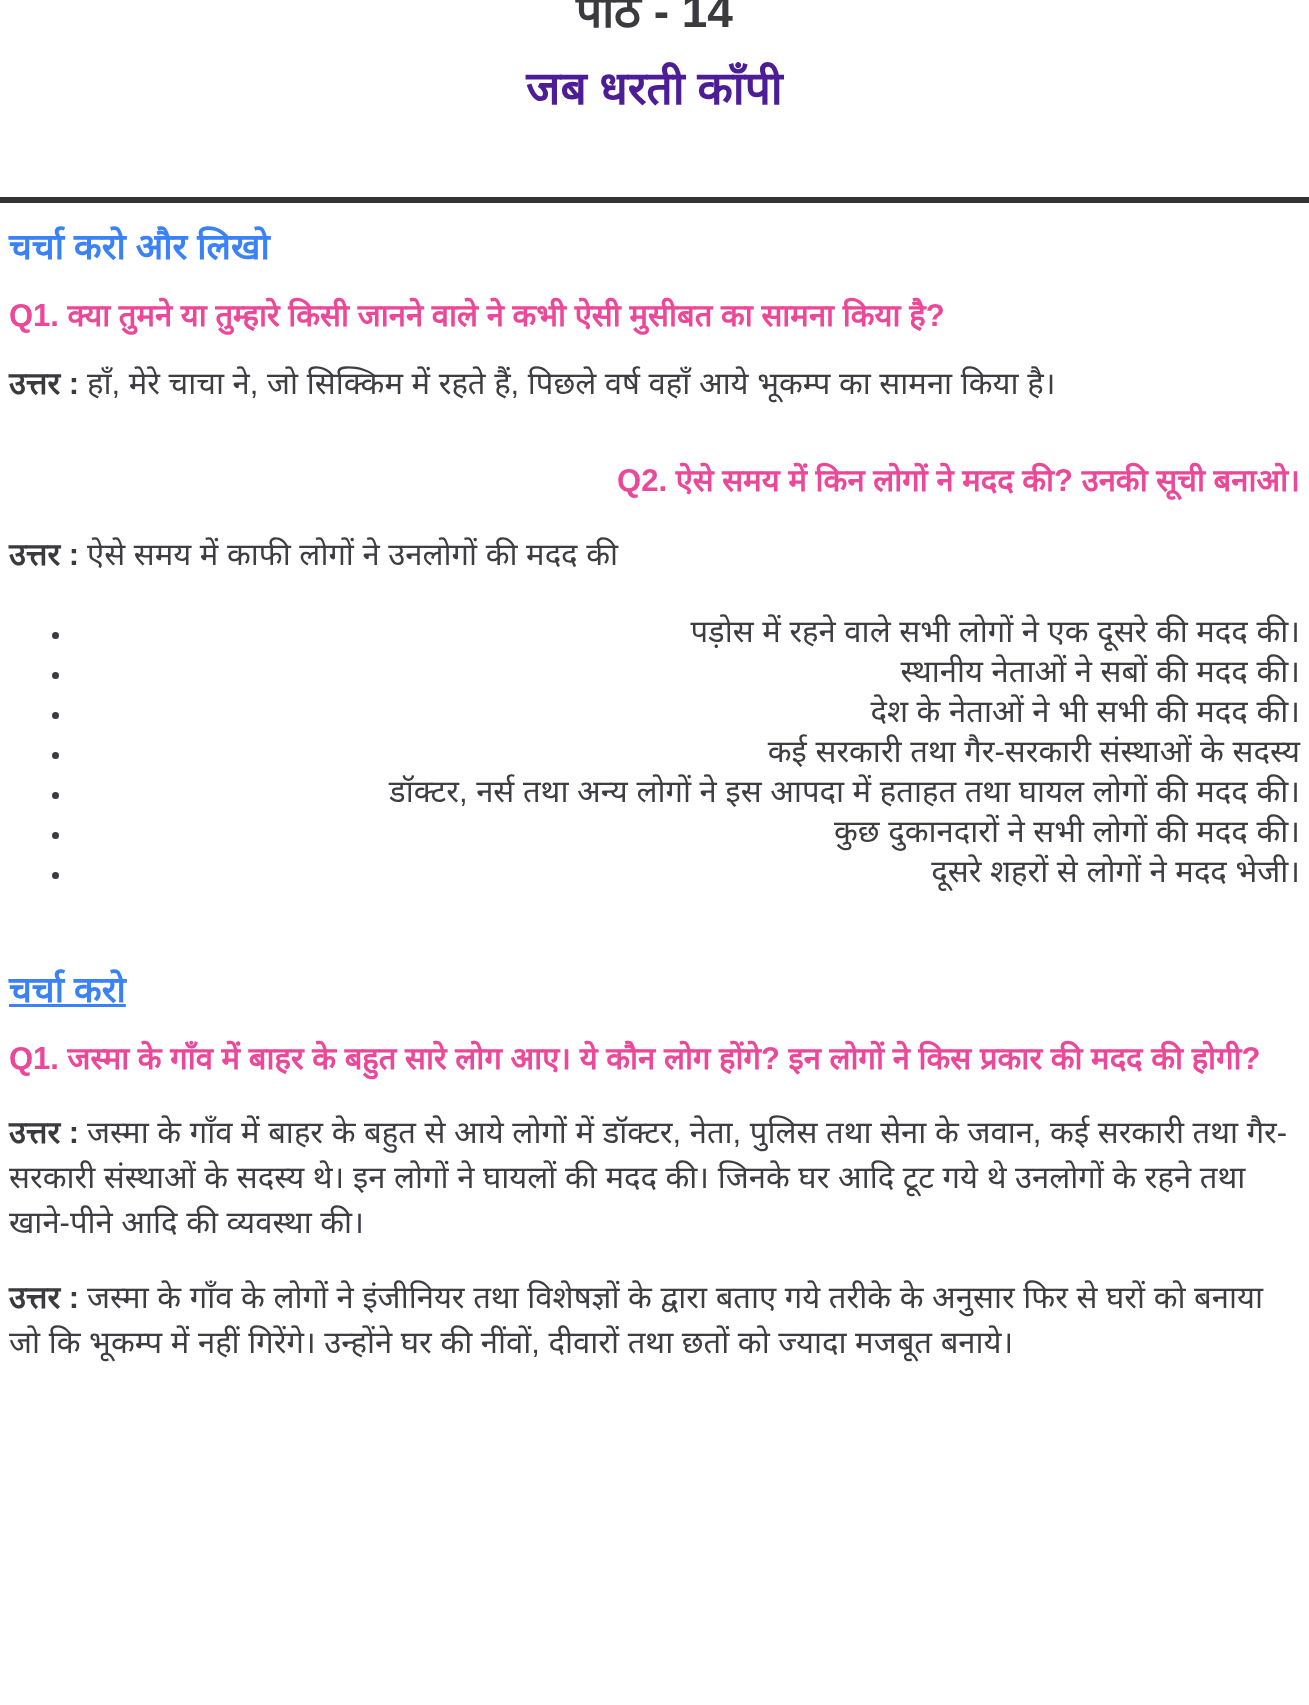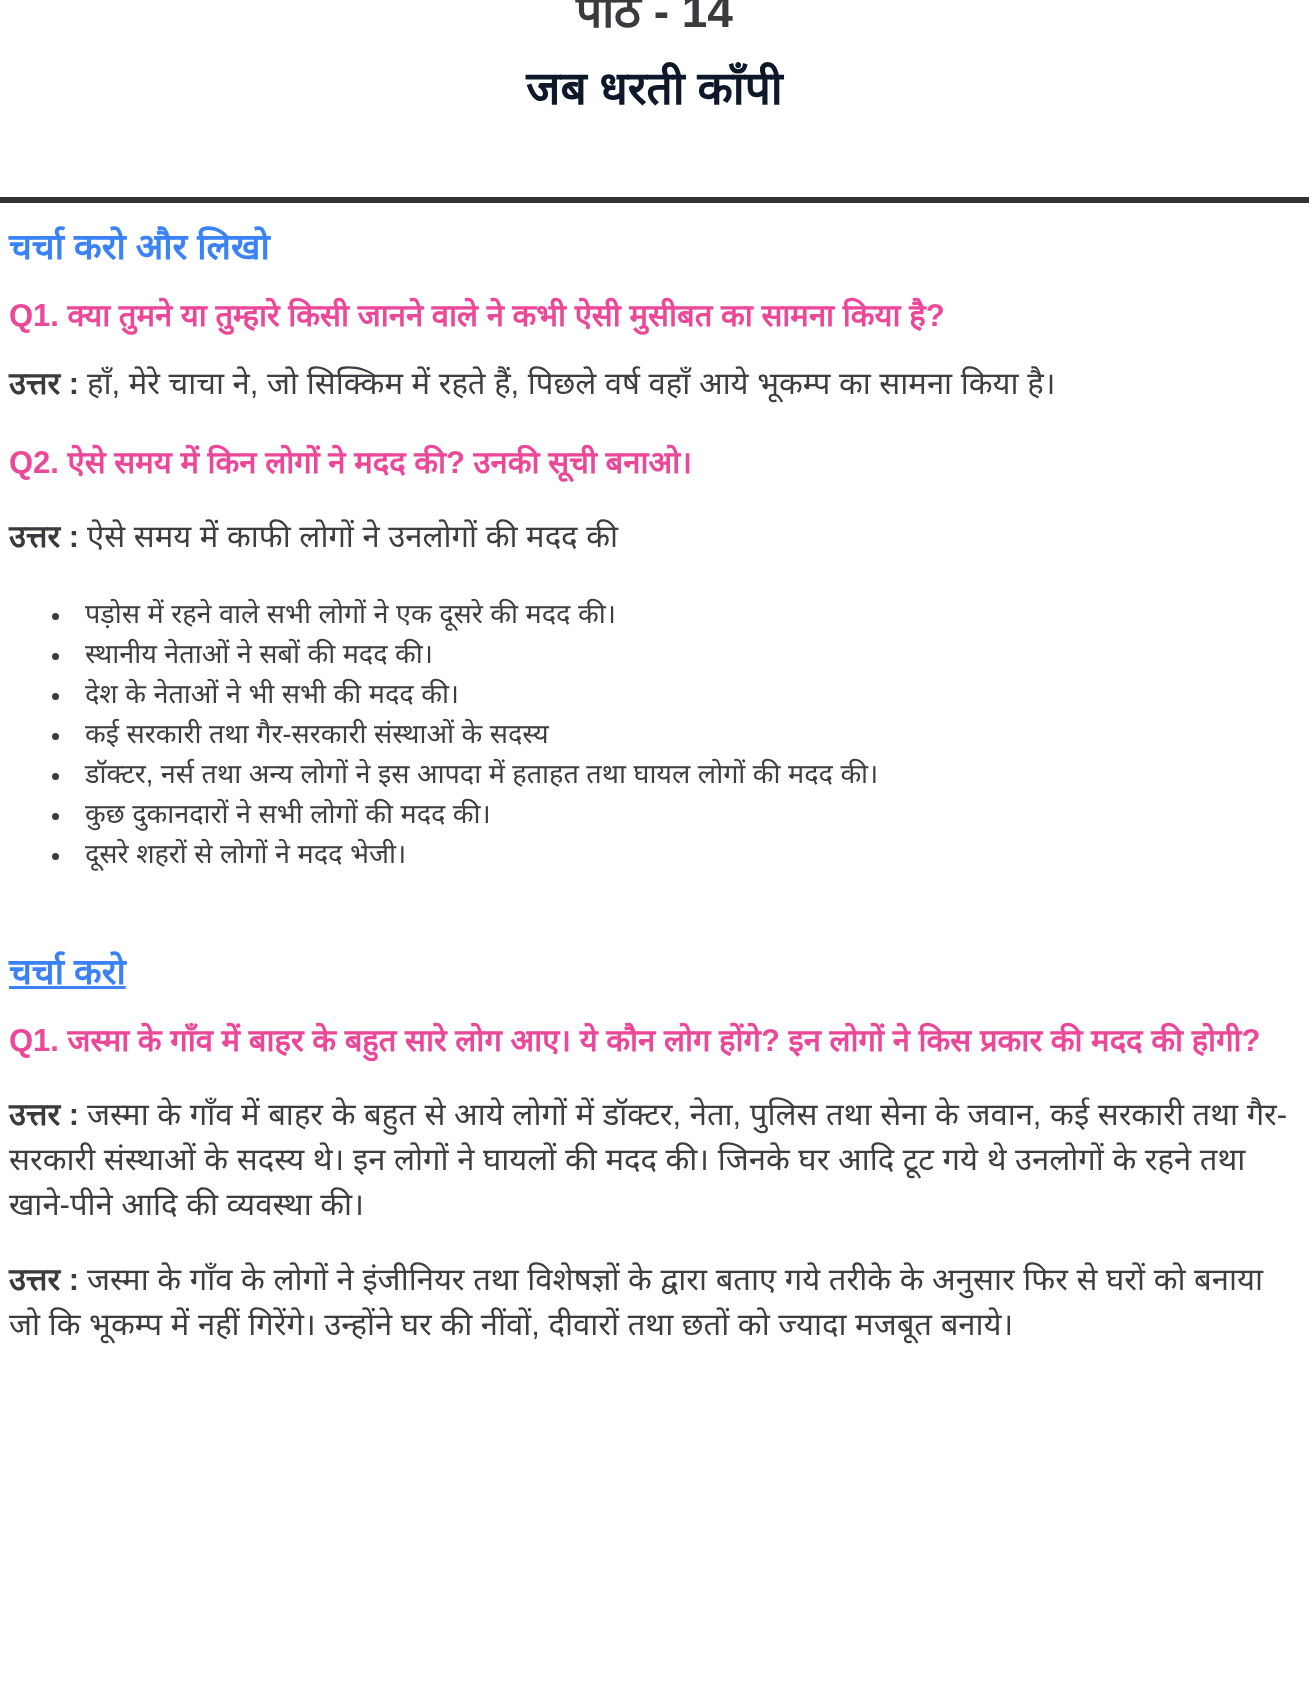--- a/index.html
+++ b/index.html
@@ -20,21 +20,21 @@
     line-height: 1.1;
     margin: -14px 0 0;            
     color: #3a3a3f;
   }
   .doc-title {
     text-align: center;
     font-size: 46px;
     font-weight: 700;
     line-height: 1.1;
     margin: 26px 0 0;
-    color: #0f172a;
+    color: #4c1d95;
   }
   .divider {
     border: 0;
     border-top: 6px solid #333333;
     margin: 84px -9px 0;          
   }
   .section-heading {
     color: #3b82f6;
     font-size: 36px;
     font-weight: 700;
@@ -61,27 +61,28 @@
     color: #3a3a3f;
     margin-right: 8px;
   }
 
   ul.help-list {
     margin: 34px 0 0;
     padding-left: 64px;
     list-style: disc;
   }
   ul.help-list li {
-    font-size: 27px;
+    font-size: 31px;
     line-height: 40px;
     padding-left: 12px;
+    text-align: right;
   }
   ul.help-list li::marker { font-size: 24px; color: #3a3a3f; }
 
-  .q-gap { margin-top: 34px; }
+  .q-gap { margin-top: 52px; text-align: right; }
   .a-gap { margin-top: 30px; }
 </style>
 </head>
 <body>
 
 <div class="page">
 
   <h1 class="chapter">पाठ - 14</h1>
   <h1 class="doc-title">जब धरती काँपी</h1>
 

